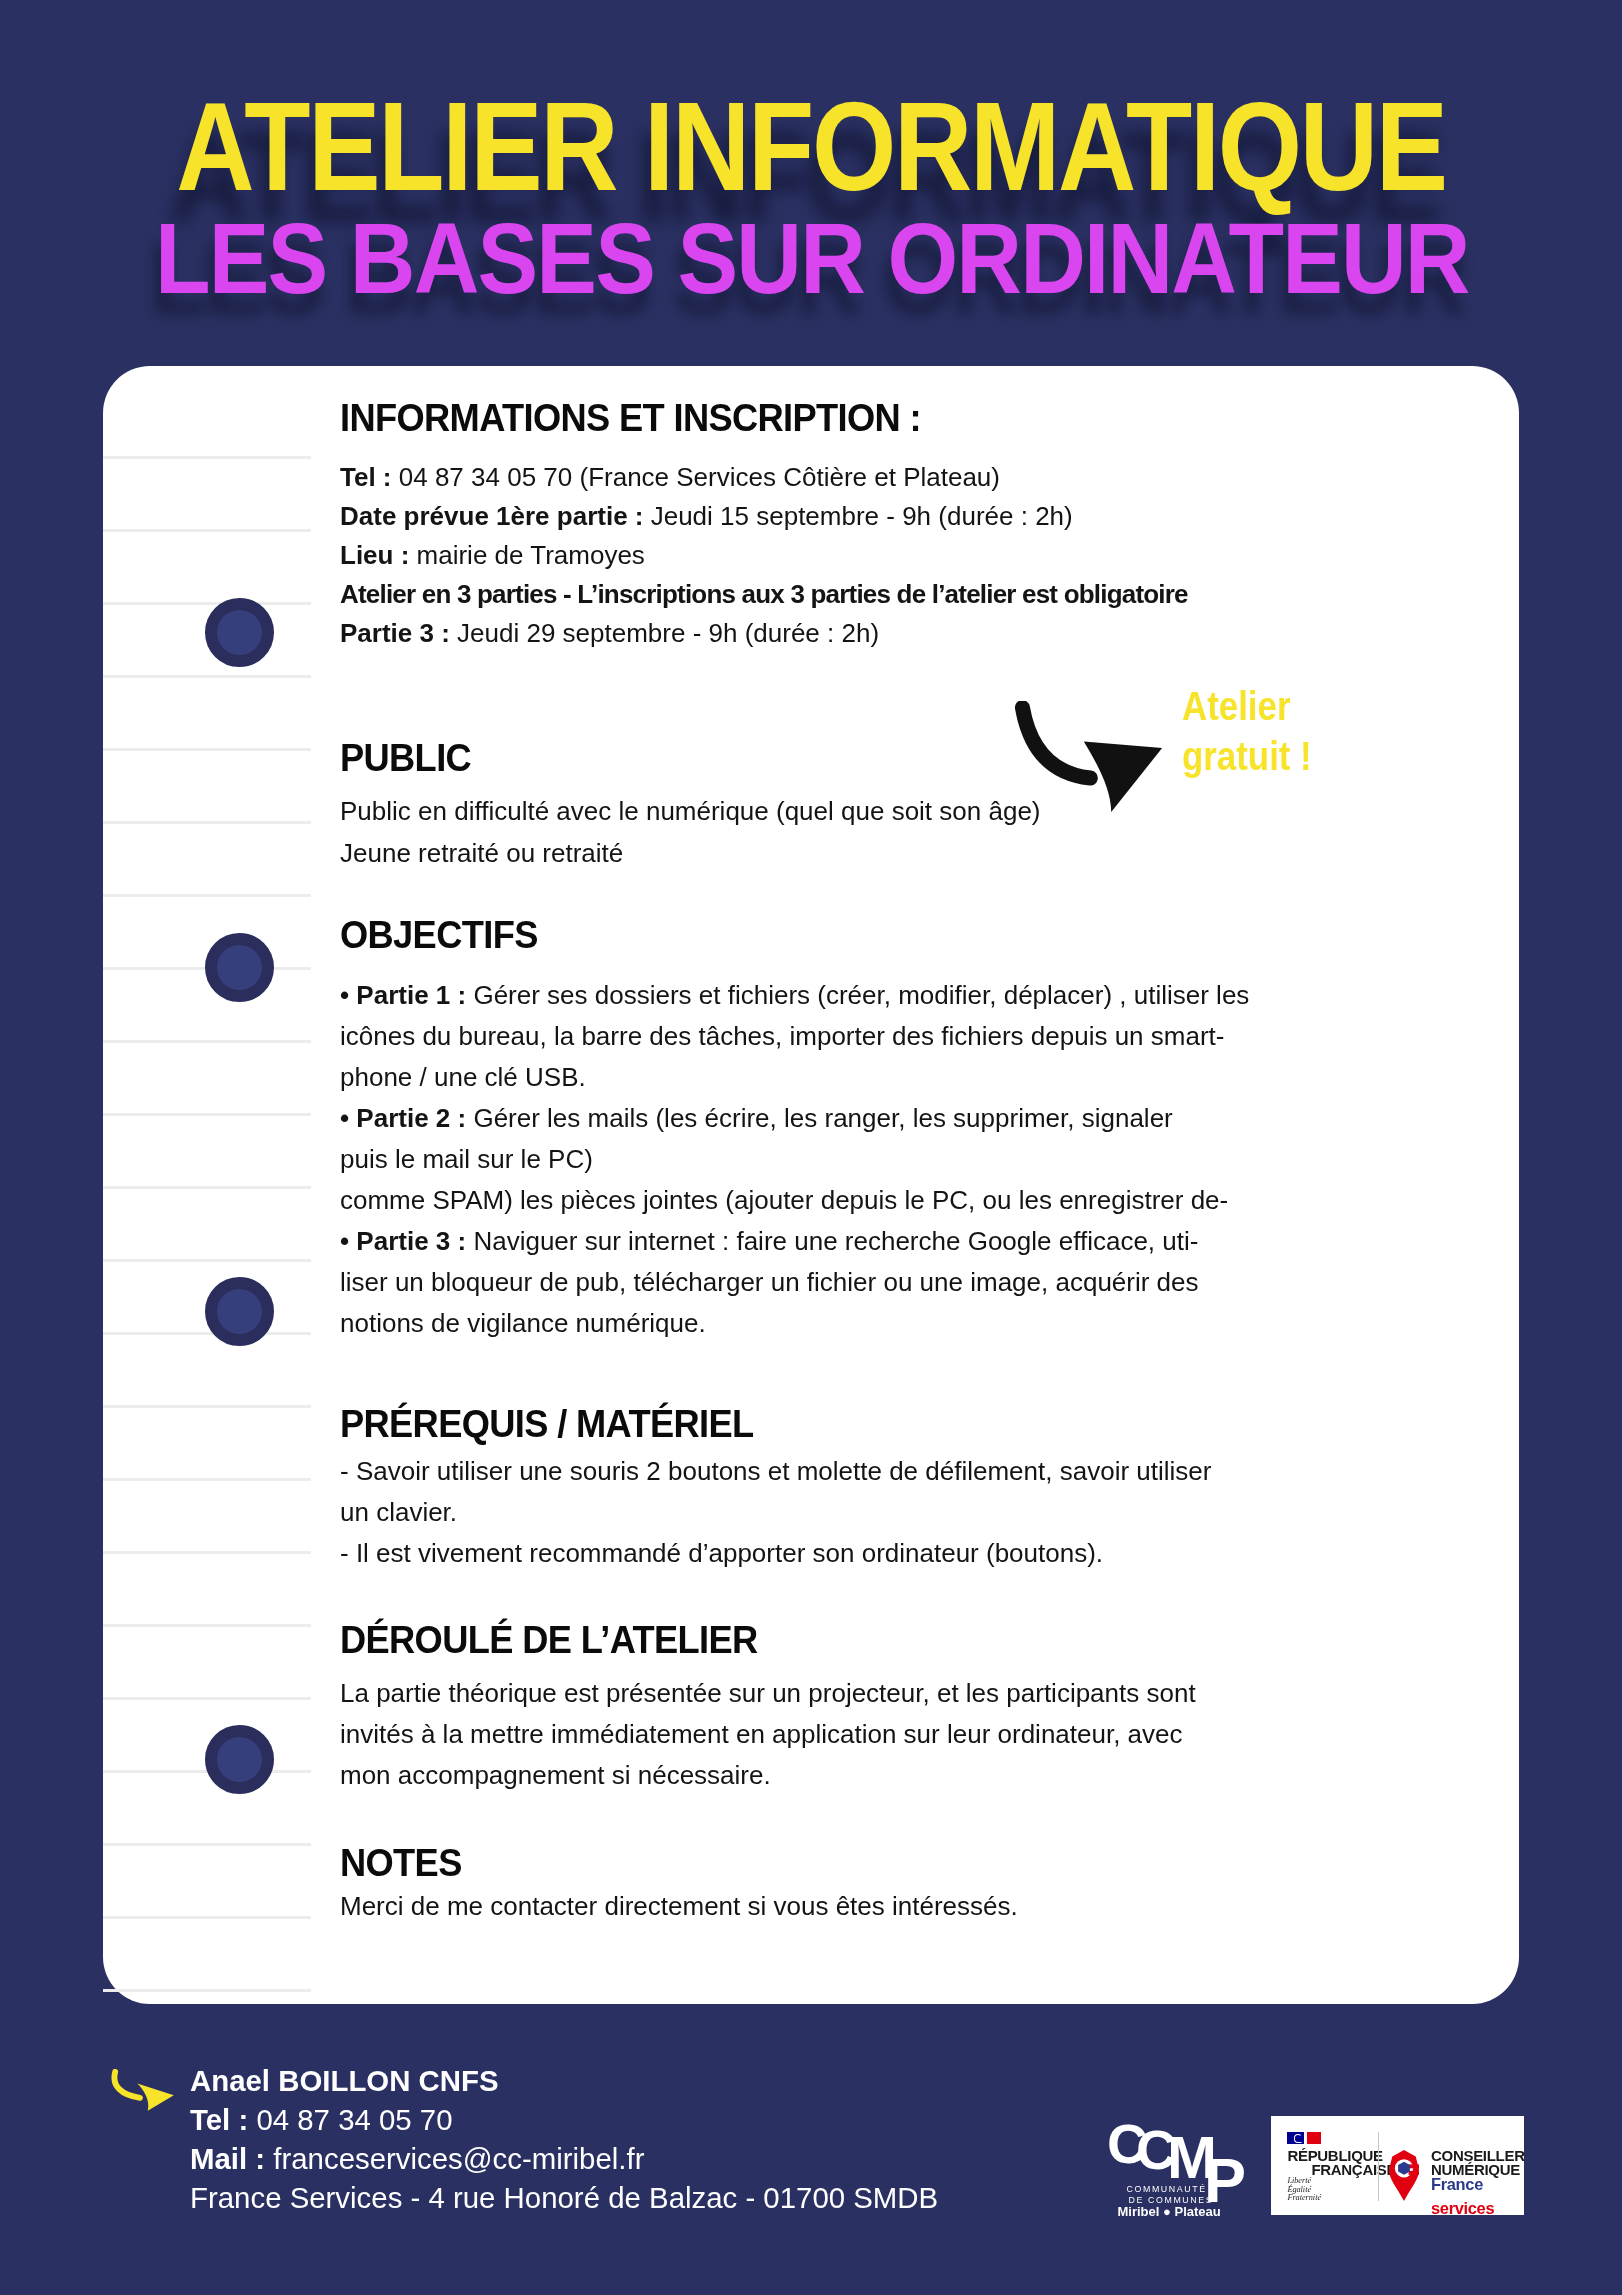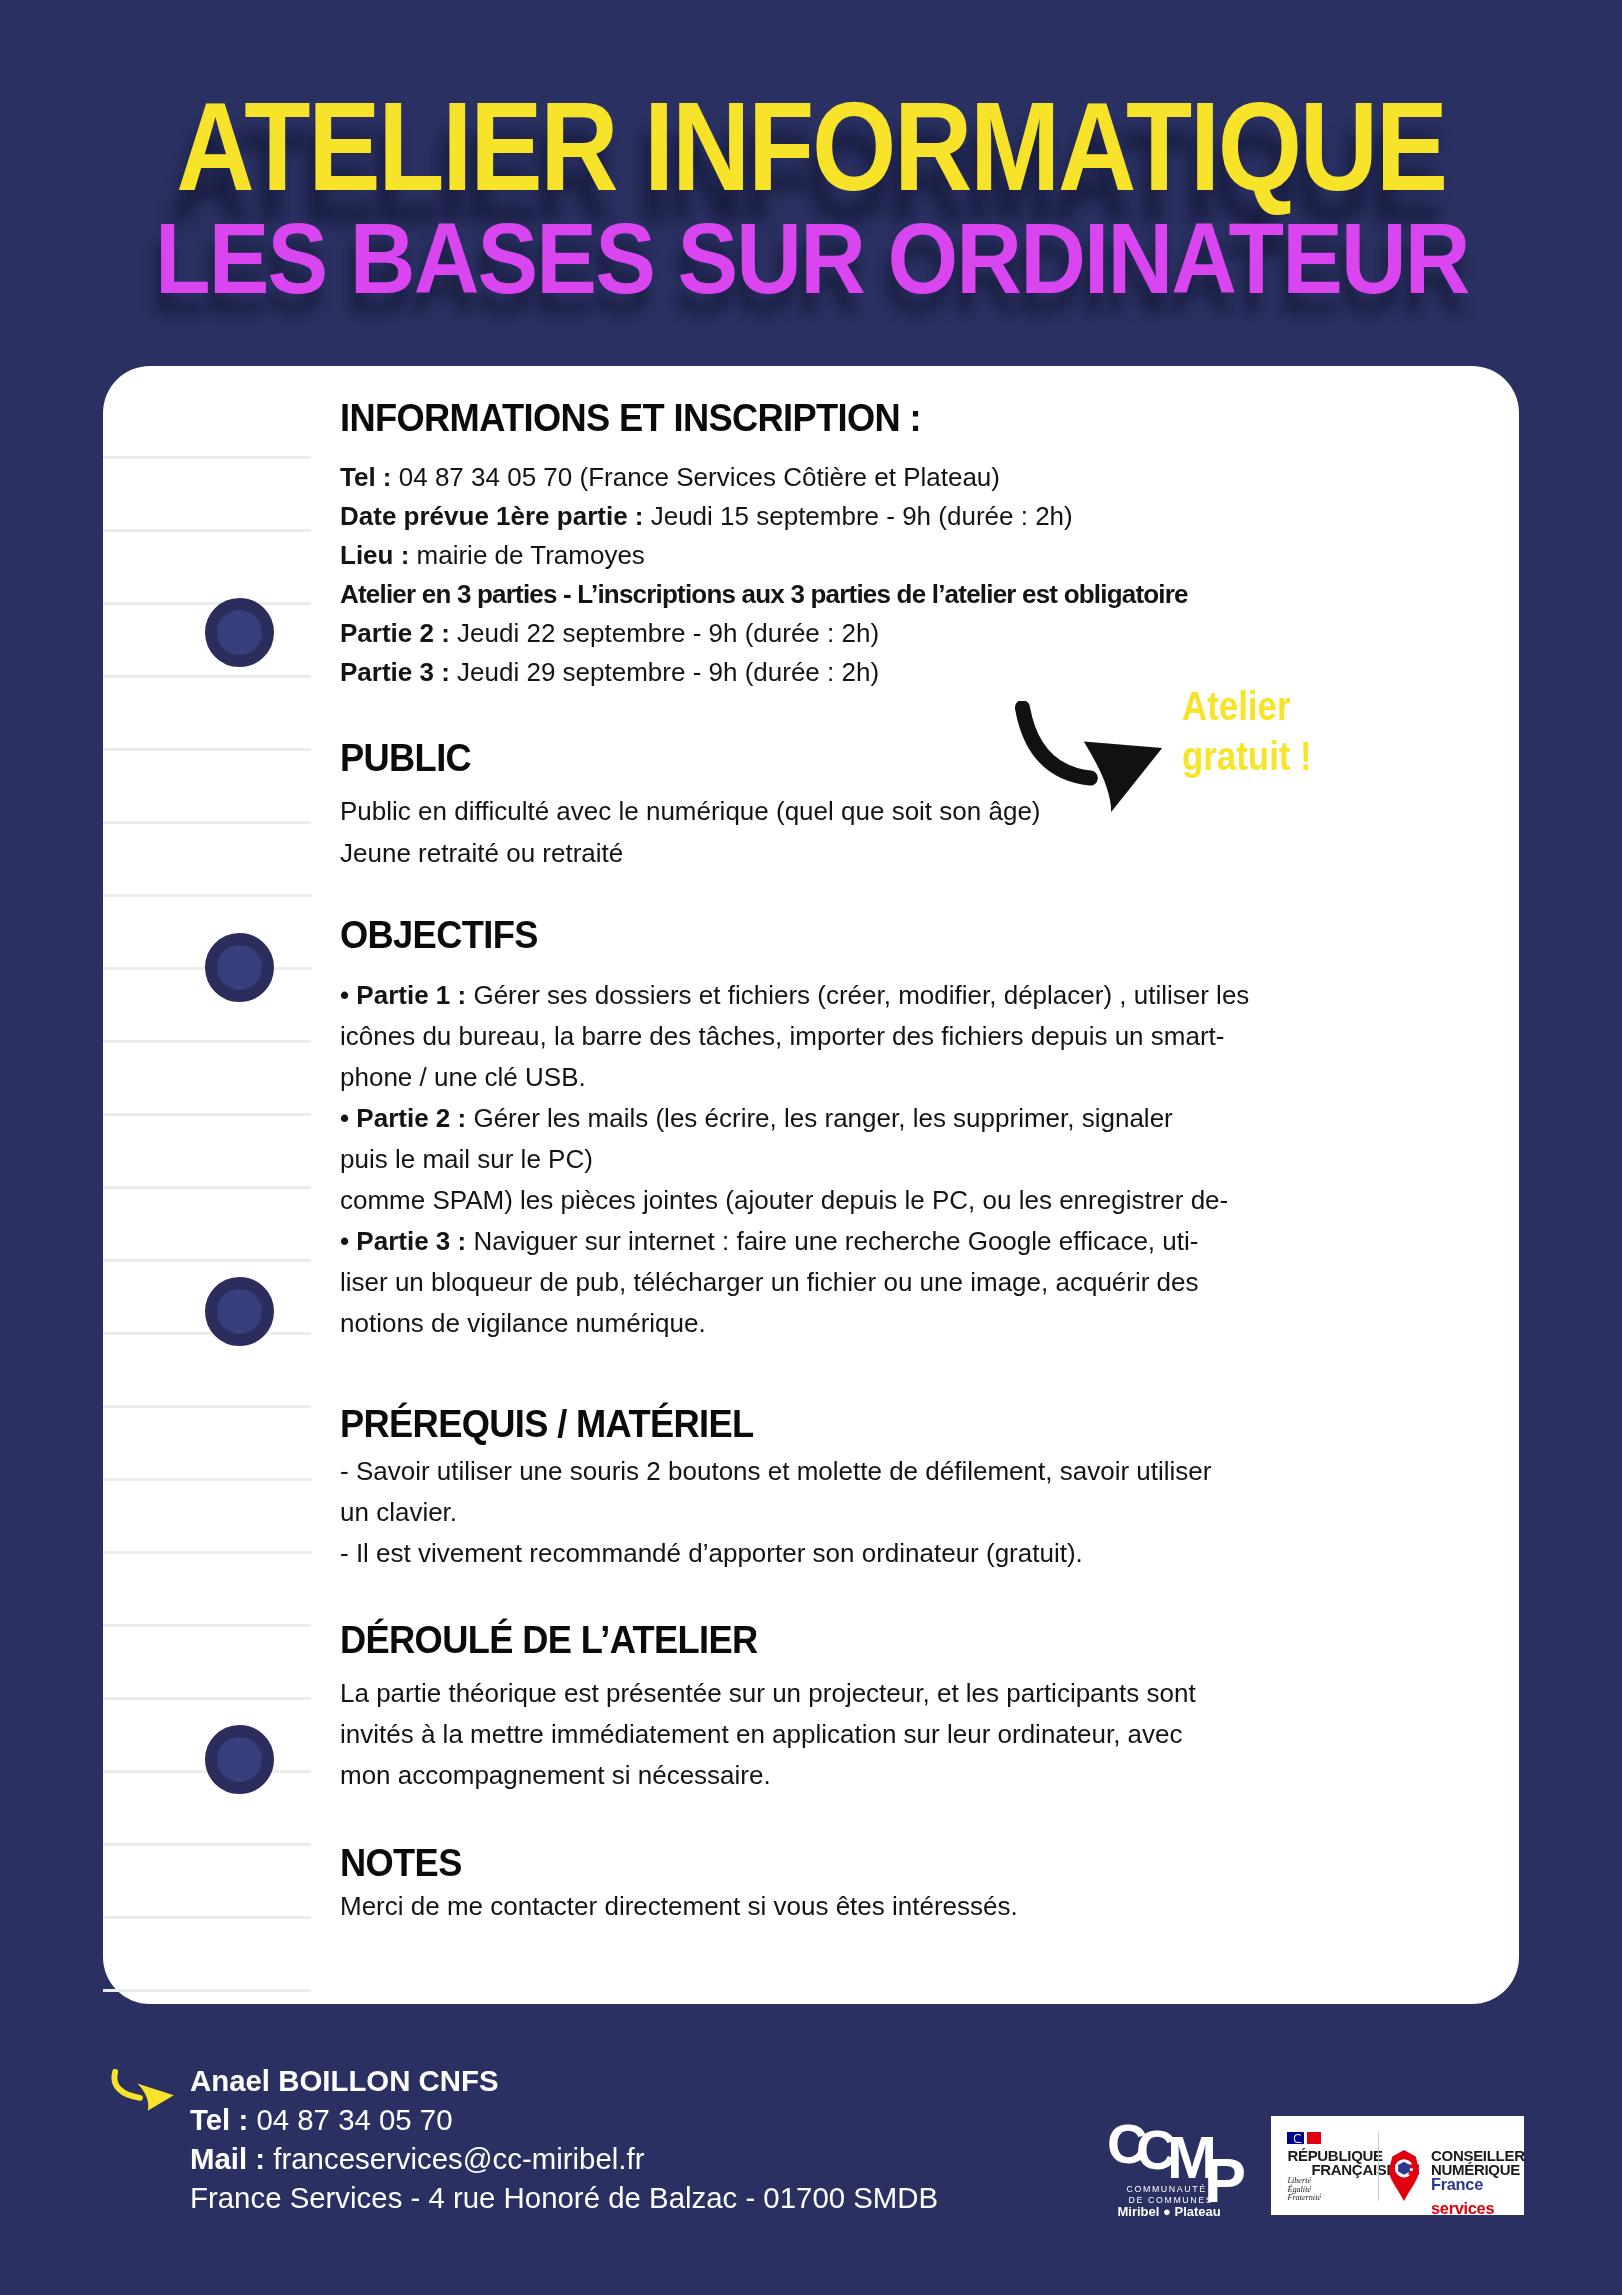--- a/index.html
+++ b/index.html
@@ -111,21 +111,20 @@
     <div class="binder-dot dot3"></div>
     <div class="binder-dot dot4"></div>
   </div>
 
   <div class="sec-h h-info"><span class="hx">INFORMATIONS ET INSCRIPTION :</span></div>
   <div class="body-block b-info lh60">
     <div class="line"><b>Tel :</b><span> 04 87 34 05 70 (France Services Côtière et Plateau)</span></div>
     <div class="line"><b>Date prévue 1ère partie :</b><span> Jeudi 15 septembre - 9h (durée : 2h)</span></div>
     <div class="line"><b>Lieu :</b><span> mairie de Tramoyes</span></div>
     <div class="line tight"><b>Atelier en 3 parties - L’inscriptions aux 3 parties de l’atelier est obligatoire</b><span></span></div>
-    <div class="line"><b>Partie 2 :</b><span> Jeudi 22 septembre - 9h (durée : 2h)</span></div>
     <div class="line"><b>Partie 3 :</b><span> Jeudi 29 septembre - 9h (durée : 2h)</span></div>
   </div>
 
   <svg class="arrow-black" viewBox="0 0 235 170">
     <path d="M14 10 C 26 78, 62 112, 118 118" fill="none" stroke="#111" stroke-width="23" stroke-linecap="round"></path>
     <path d="M108 62 L228 72 L150 170 C150 135 128 95 108 62 Z" fill="#111"></path>
   </svg>
   <div class="free-note">
     <div><span class="stretch">Atelier</span></div>
     <div><span class="stretch">gratuit !</span></div>
@@ -147,21 +146,21 @@
     <div class="line">comme SPAM) les pièces jointes (ajouter depuis le PC, ou les enregistrer de-</div>
     <div class="line"><b><span>•</span> <span>Partie 3 :</span></b> <span>Naviguer sur internet : faire une recherche Google efficace, uti-</span></div>
     <div class="line">liser un bloqueur de pub, télécharger un fichier ou une image, acquérir des</div>
     <div class="line">notions de vigilance numérique.</div>
   </div>
 
   <div class="sec-h h-prerequis"><span class="hx">PRÉREQUIS / MATÉRIEL</span></div>
   <div class="body-block b-prerequis lh62">
     <div class="line">- Savoir utiliser une souris 2 boutons et molette de défilement, savoir utiliser</div>
     <div class="line">un clavier.</div>
-    <div class="line">- Il est vivement recommandé d’apporter son ordinateur (gratuit).</div>
+    <div class="line">- Il est vivement recommandé d’apporter son ordinateur (boutons).</div>
   </div>
 
   <div class="sec-h h-deroule"><span class="hx">DÉROULÉ DE L’ATELIER</span></div>
   <div class="body-block b-deroule lh62">
     <div class="line">La partie théorique est présentée sur un projecteur, et les participants sont</div>
     <div class="line">invités à la mettre immédiatement en application sur leur ordinateur, avec</div>
     <div class="line">mon accompagnement si nécessaire.</div>
   </div>
 
   <div class="sec-h h-notes"><span class="hx">NOTES</span></div>

